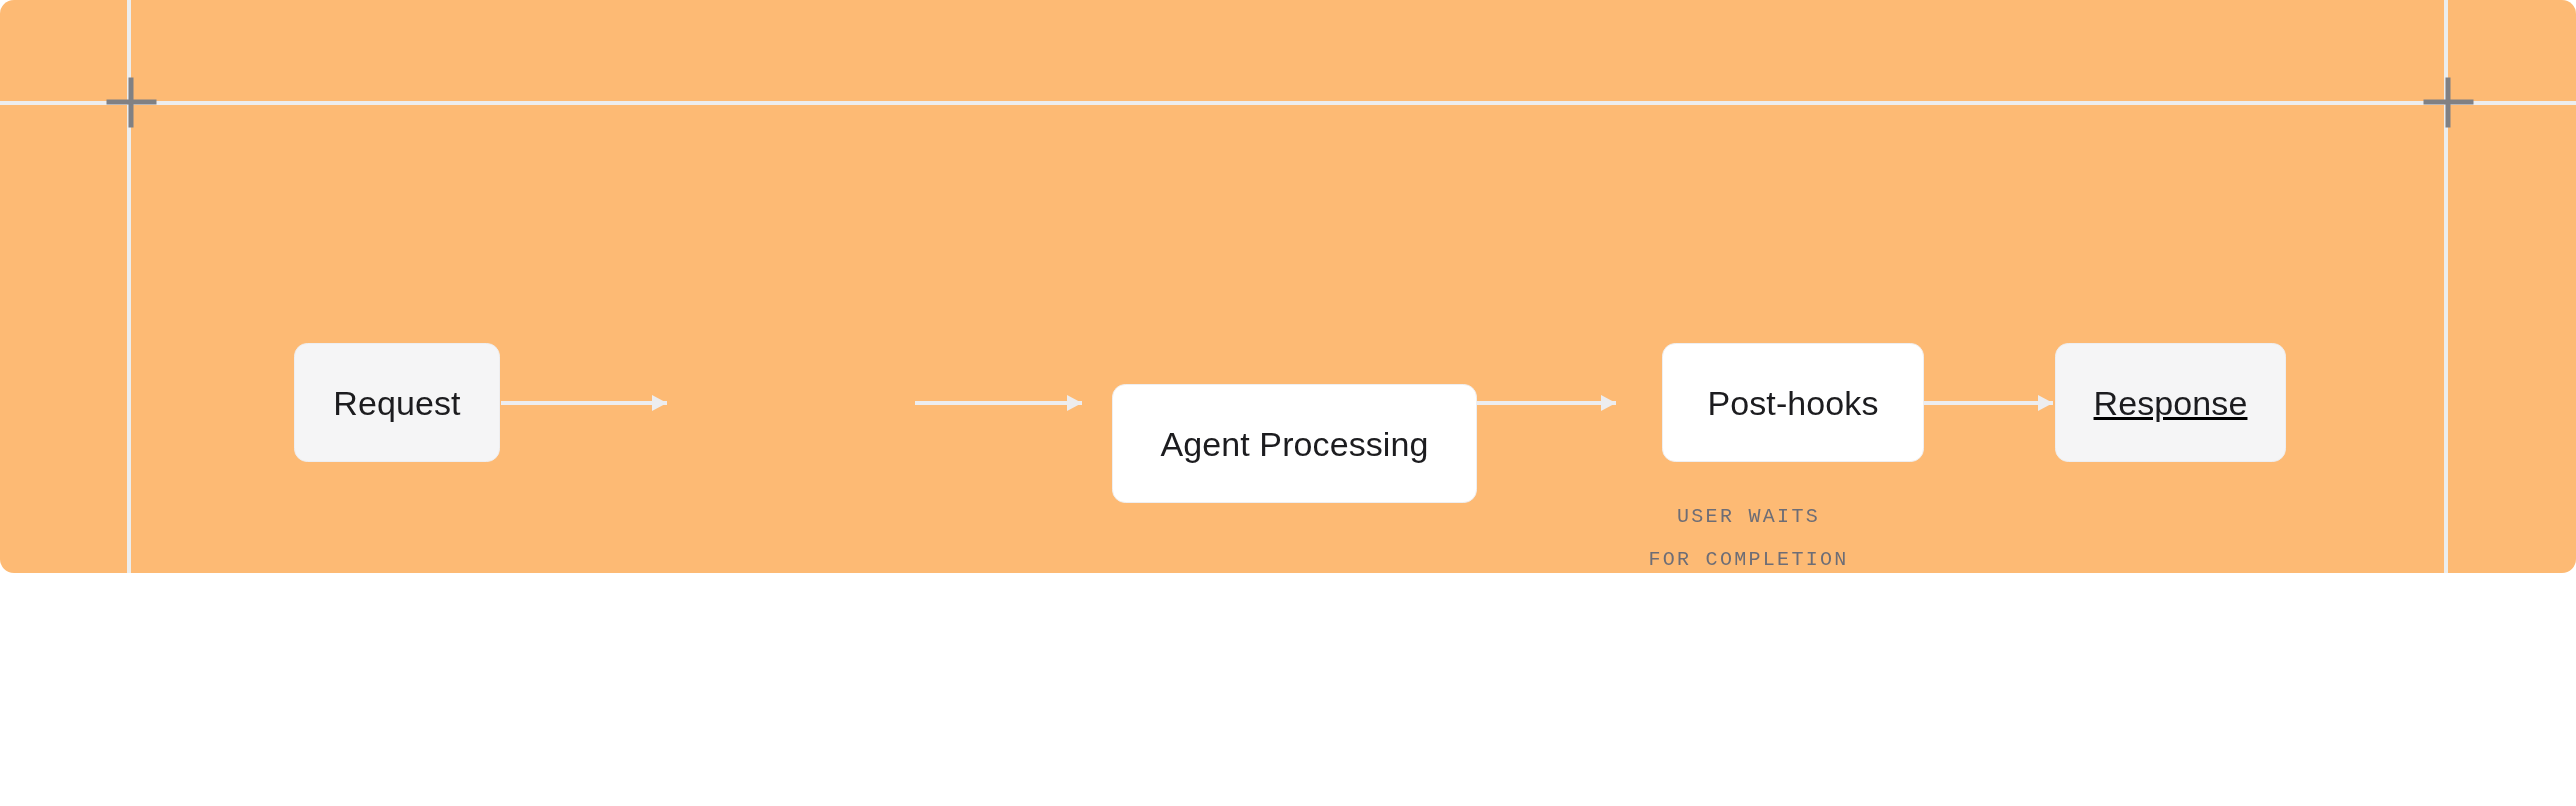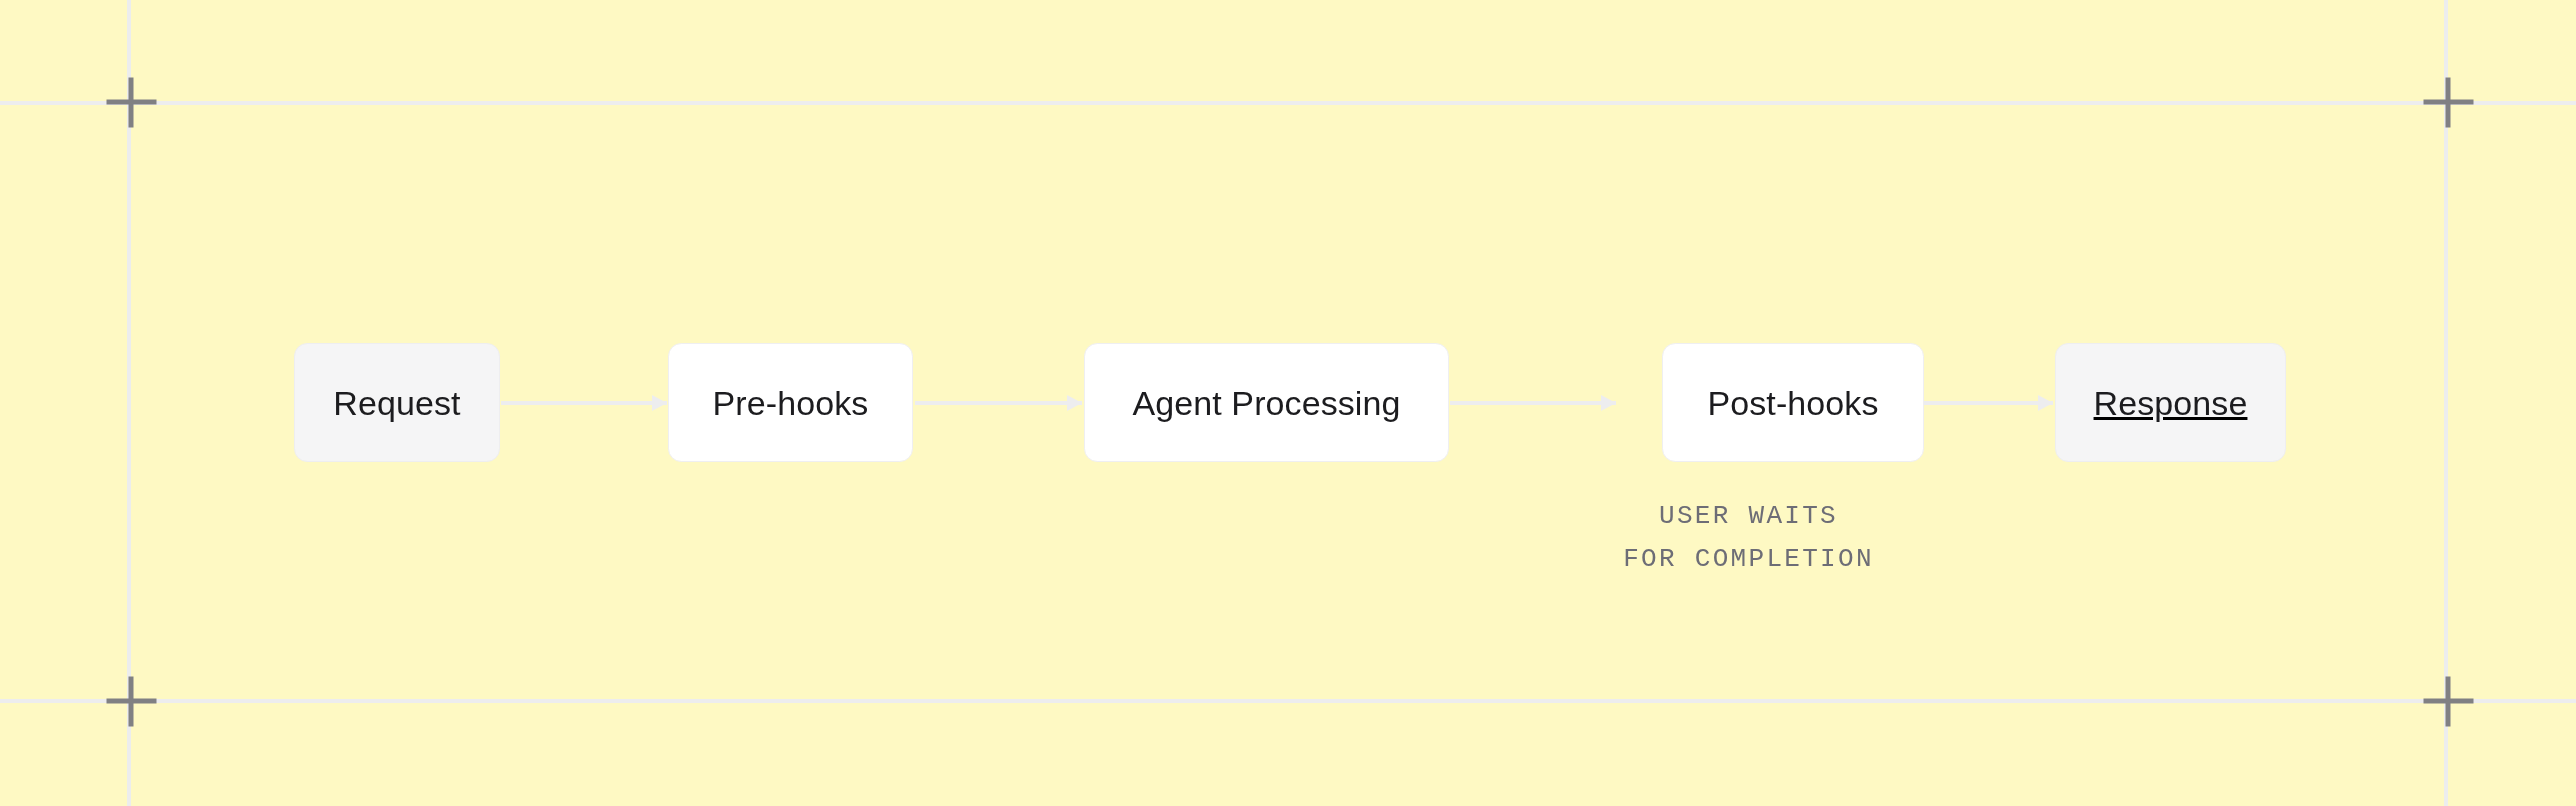--- a/index.html
+++ b/index.html
@@ -8,23 +8,24 @@
     background: #ffffff;
   }
   body {
     font-family: "Liberation Sans", sans-serif;
     -webkit-font-smoothing: antialiased;
   }
 
   #canvas {
     position: relative;
     width: 2576px;
-    height: 806px;
-    background: #fef9c3;
+    height: 573px;
+    background: #fdba74;
     overflow: hidden;
+    border-radius: 14px;
   }
 
   
   .guide-v {
     position: absolute;
     top: 0;
     width: 4.4px;
     height: 806px;
     background: #eceded;
   }
@@ -91,21 +92,21 @@
     font-size: 34px;
     font-weight: 400;
     color: #1c1c1f;
     letter-spacing: 0.1px;
     white-space: nowrap;
     line-height: 1;
   }
 
   .node.n-request   { left: 294px;  width: 206px; }
   .node.n-prehooks  { left: 668px;  width: 245px; }
-  .node.n-agent     { left: 1084px; width: 365px; }
+  .node.n-agent     { left: 1112px; width: 365px; margin-top: 41px; }
   .node.n-posthooks { left: 1619px; width: 262px; margin-left: 43px; }
   .node.n-response  { left: 2055px; width: 231px; text-decoration: underline; }
 
   
   .connector {
     position: absolute;
     top: 395px;
     height: 16px;
   }
   .connector .line {
@@ -132,21 +133,21 @@
   .connector.c4 { left: 1882px; width: 171px; }
 
   
   .caption {
     position: absolute;
     left: 1517px;
     top: 495px;
     width: 463px;
     text-align: center;
     font-family: "Liberation Mono", monospace;
-    font-size: 26px;
+    font-size: 20px;
     line-height: 43px;
     letter-spacing: 2.3px;
     color: #6d6d76;
     white-space: pre-line;
   }
 </style>
 </head>
 <body>
 
 <div id="canvas">
@@ -187,23 +188,20 @@
   </div>
   <div class="connector c4">
     <div class="line"></div>
     <div class="head"></div>
   </div>
 
   <div class="node filled n-request">
     <span class="node-label">Request</span>
   </div>
 
-  <div class="node n-prehooks">
-    <span class="node-label">Pre-hooks</span>
-  </div>
 
   <div class="node n-agent">
     <span class="node-label">Agent Processing</span>
   </div>
 
   <div class="node n-posthooks">
     <span class="node-label">Post-hooks</span>
   </div>
 
   <div class="node filled n-response">

